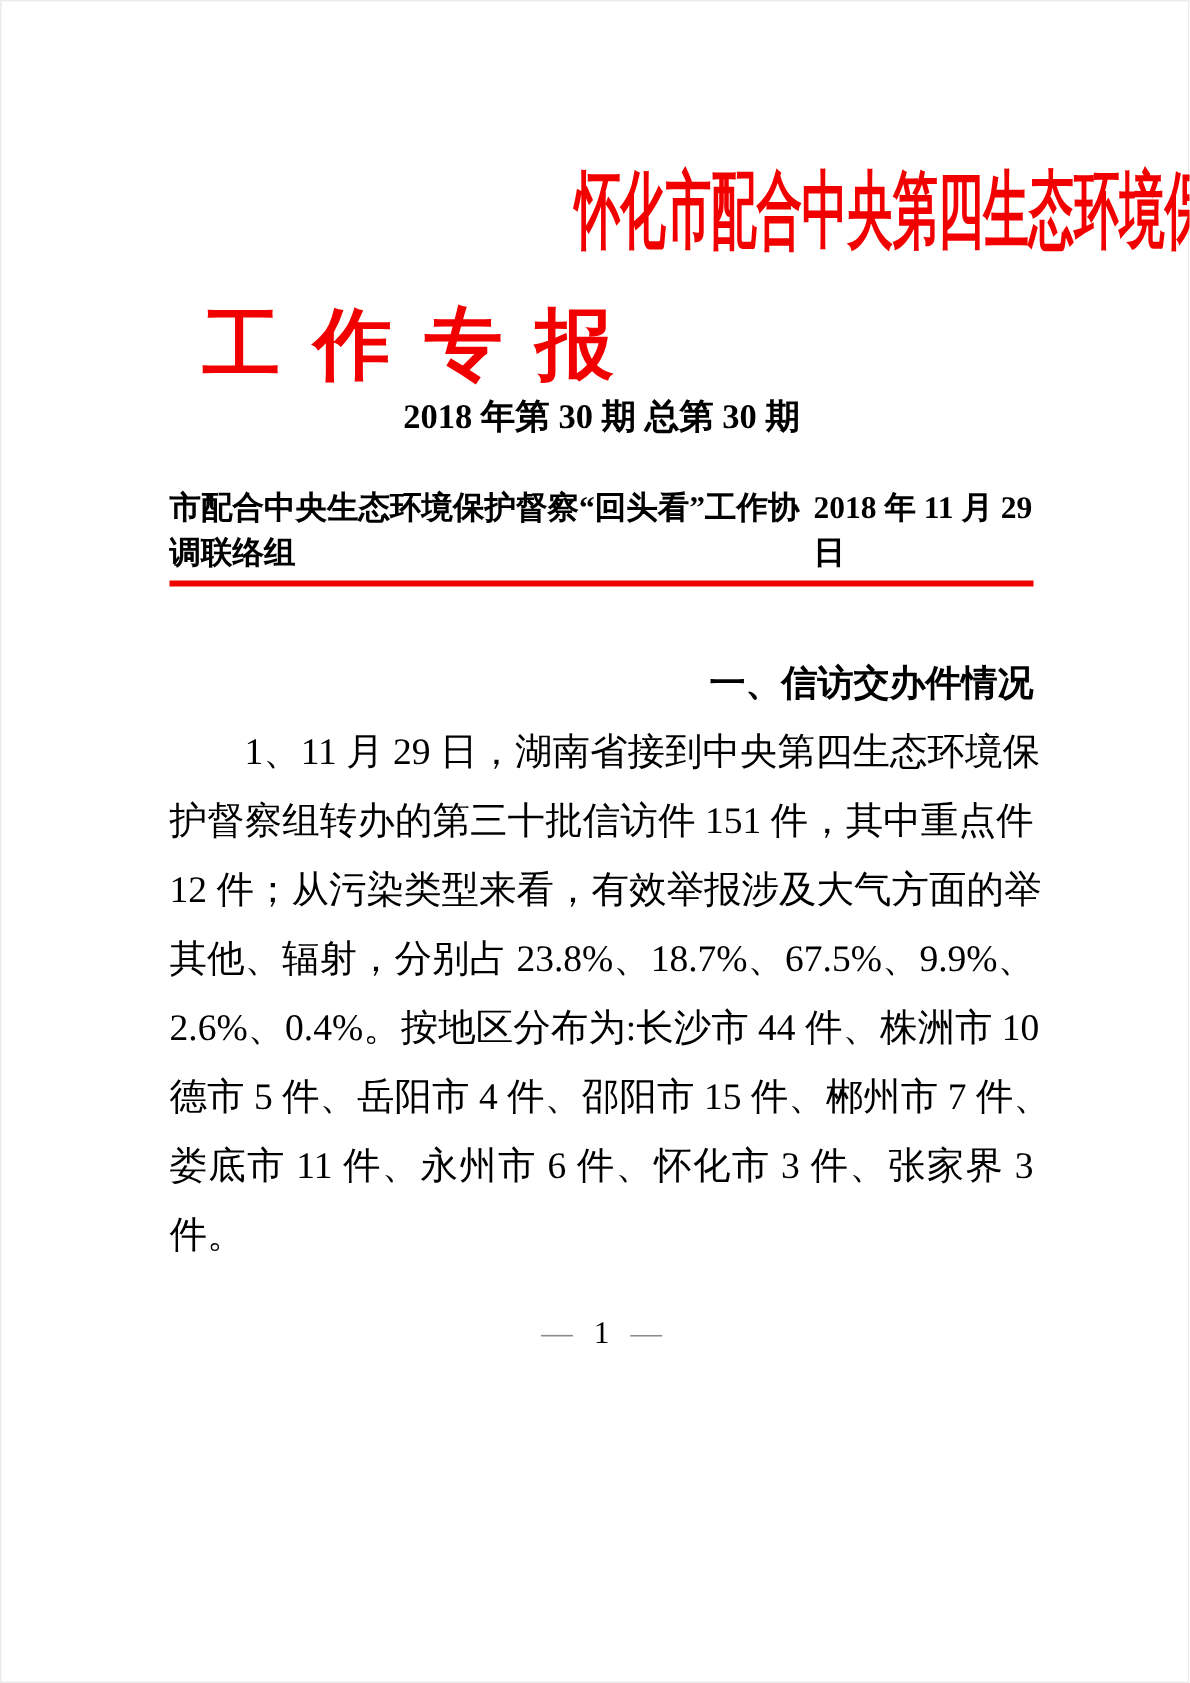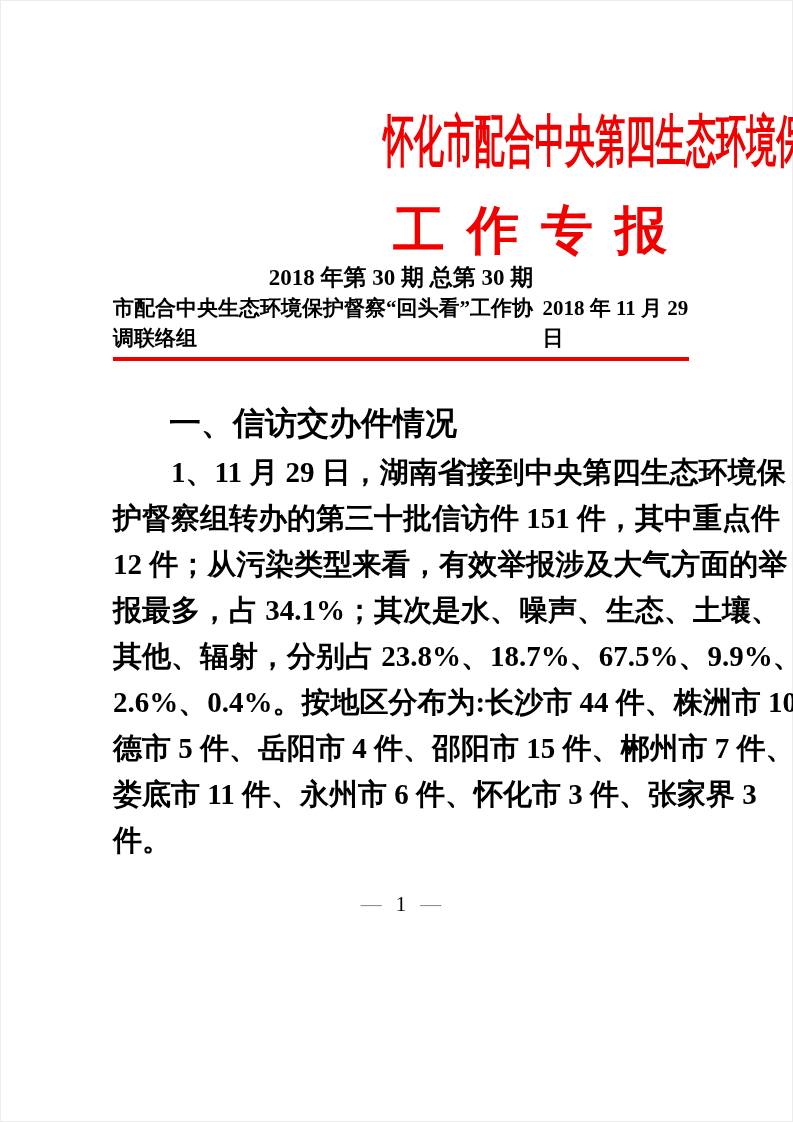--- a/index.html
+++ b/index.html
@@ -28,66 +28,67 @@
     display: inline-block;
     color: var(--accent);
     font-weight: bold;
     font-size: 56px;
     transform: scaleX(0.54);
     transform-origin: center;
     white-space: nowrap;
   }
   .title2 {
     margin-top: 22px;
-    text-align: right;
+    text-align: left;
     color: var(--accent);
     font-weight: bold;
     font-size: 52px;
     line-height: 64px;
     letter-spacing: 22px;
     text-indent: 22px; 
   }
   .issue {
     text-align: center;
     font-weight: bold;
     font-size: 23px;
     line-height: 30px;
   }
   .orgline {
+    margin-top: 30px;
     display: flex;
     justify-content: space-between;
     align-items: baseline;
     font-weight: bold;
     font-size: 21px;
     line-height: 30px;
   }
   .rule {
     margin-top: 4px;
     height: 4px;
     background: var(--accent);
   }
   
   main { margin-top: 42px; }
   .heading {
-    font-family: Liberation Mono, monospace;
+    font-family: Liberation Serif, serif;
     font-weight: bold;
-    font-size: 32px;
+    font-size: 24px;
     line-height: 46px;
     height: 46px;
     padding-left: 56px;
+    text-align: right;
   }
   .body-line {
-    font-size: 29px;
+    font-size: 25px;
     line-height: 46px;
     height: 46px;
     text-align: justify;
     text-align-last: justify;
     text-justify: inter-character;
     white-space: nowrap;
-    font-weight: bold;
   }
   .body-line.first-line { text-indent: 2em; }
   .body-line.flush-left { text-align-last: left; }
   
   .footer {
     margin-top: 26px;
     text-align: center;
     font-size: 21px;
     line-height: 30px;
   }
@@ -111,21 +112,20 @@
     <div class="rule"></div>
   </header>
 
   <main>
     <h2 class="heading">一、信访交办件情况</h2>
     <div id="paragraphs">
         <div>
           <div class="body-line first-line">1、11 月 29 日，湖南省接到中央第四生态环境保</div>
           <div class="body-line">护督察组转办的第三十批信访件 151 件，其中重点件</div>
           <div class="body-line">12 件；从污染类型来看，有效举报涉及大气方面的举</div>
-          <div class="body-line">报最多，占 34.1%；其次是水、噪声、生态、土壤、</div>
           <div class="body-line">其他、辐射，分别占 23.8%、18.7%、67.5%、9.9%、</div>
           <div class="body-line">2.6%、0.4%。按地区分布为:长沙市 44 件、株洲市 10</div>
           <div class="body-line">德市 5 件、岳阳市 4 件、邵阳市 15 件、郴州市 7 件、</div>
           <div class="body-line">娄底市 11 件、永州市 6 件、怀化市 3 件、张家界 3</div>
           <div class="body-line flush-left">件。</div>
         </div>
       </div>
   </main>
 
   <footer class="footer">

